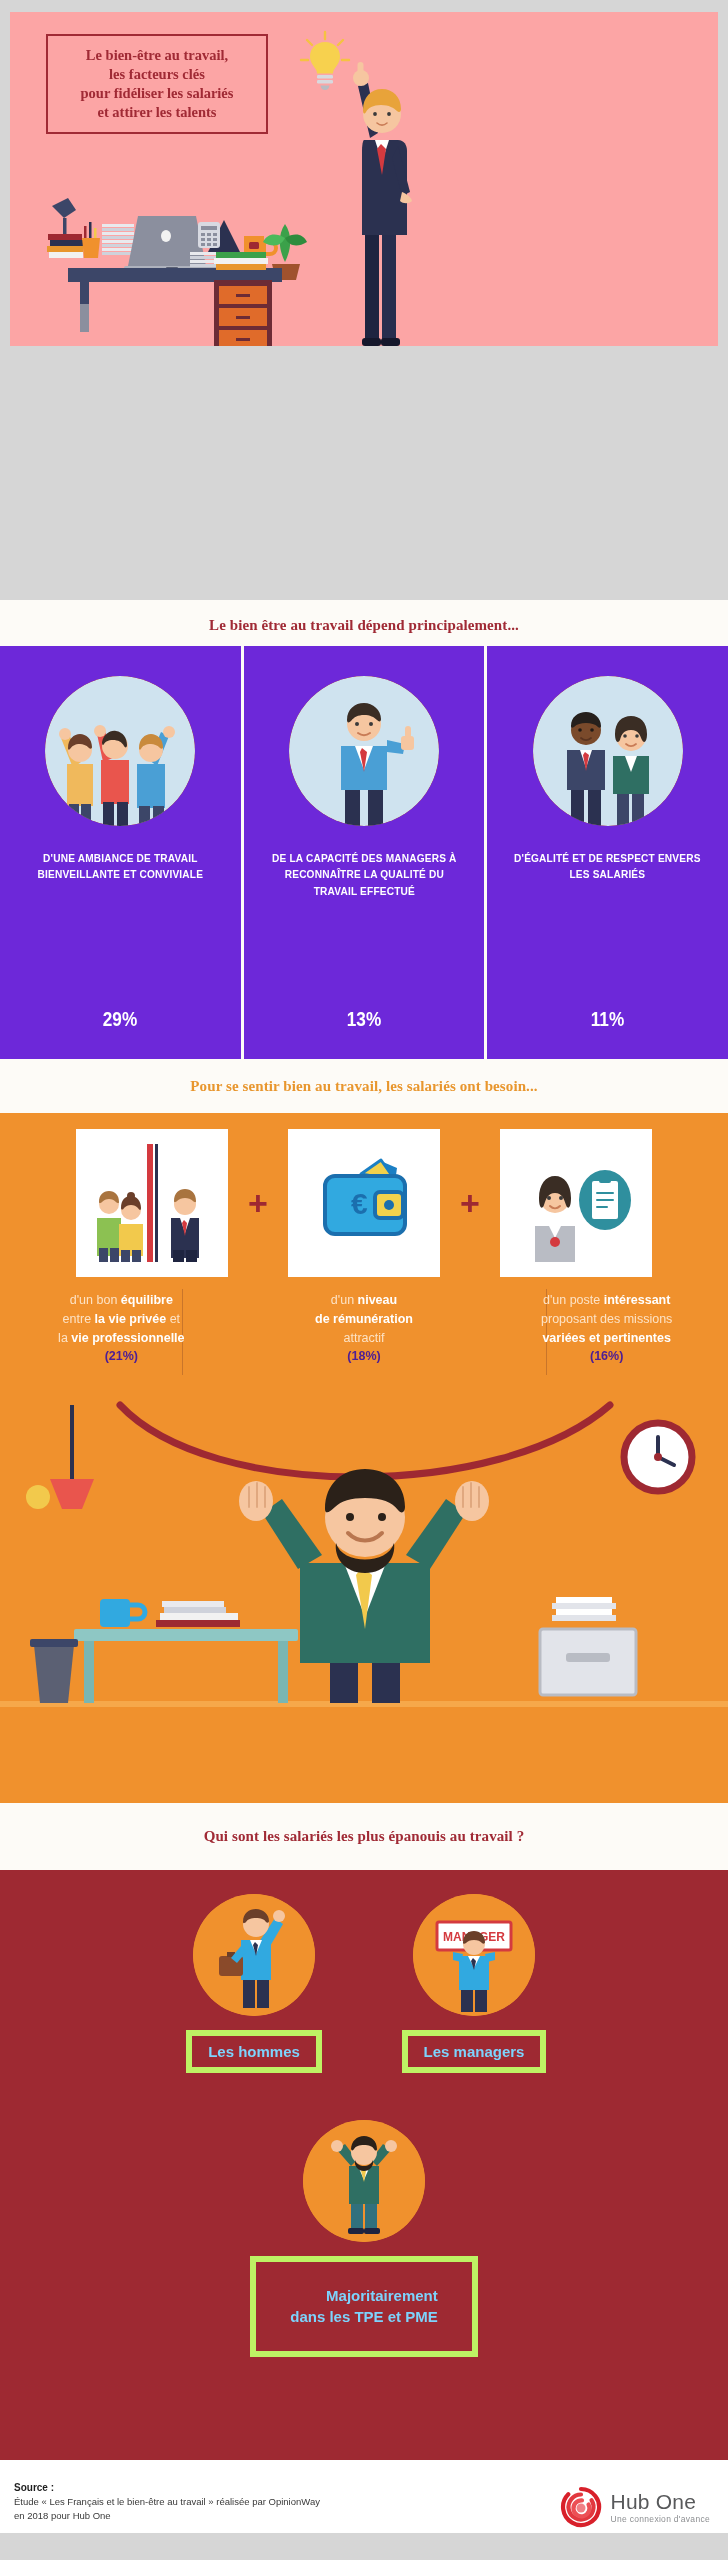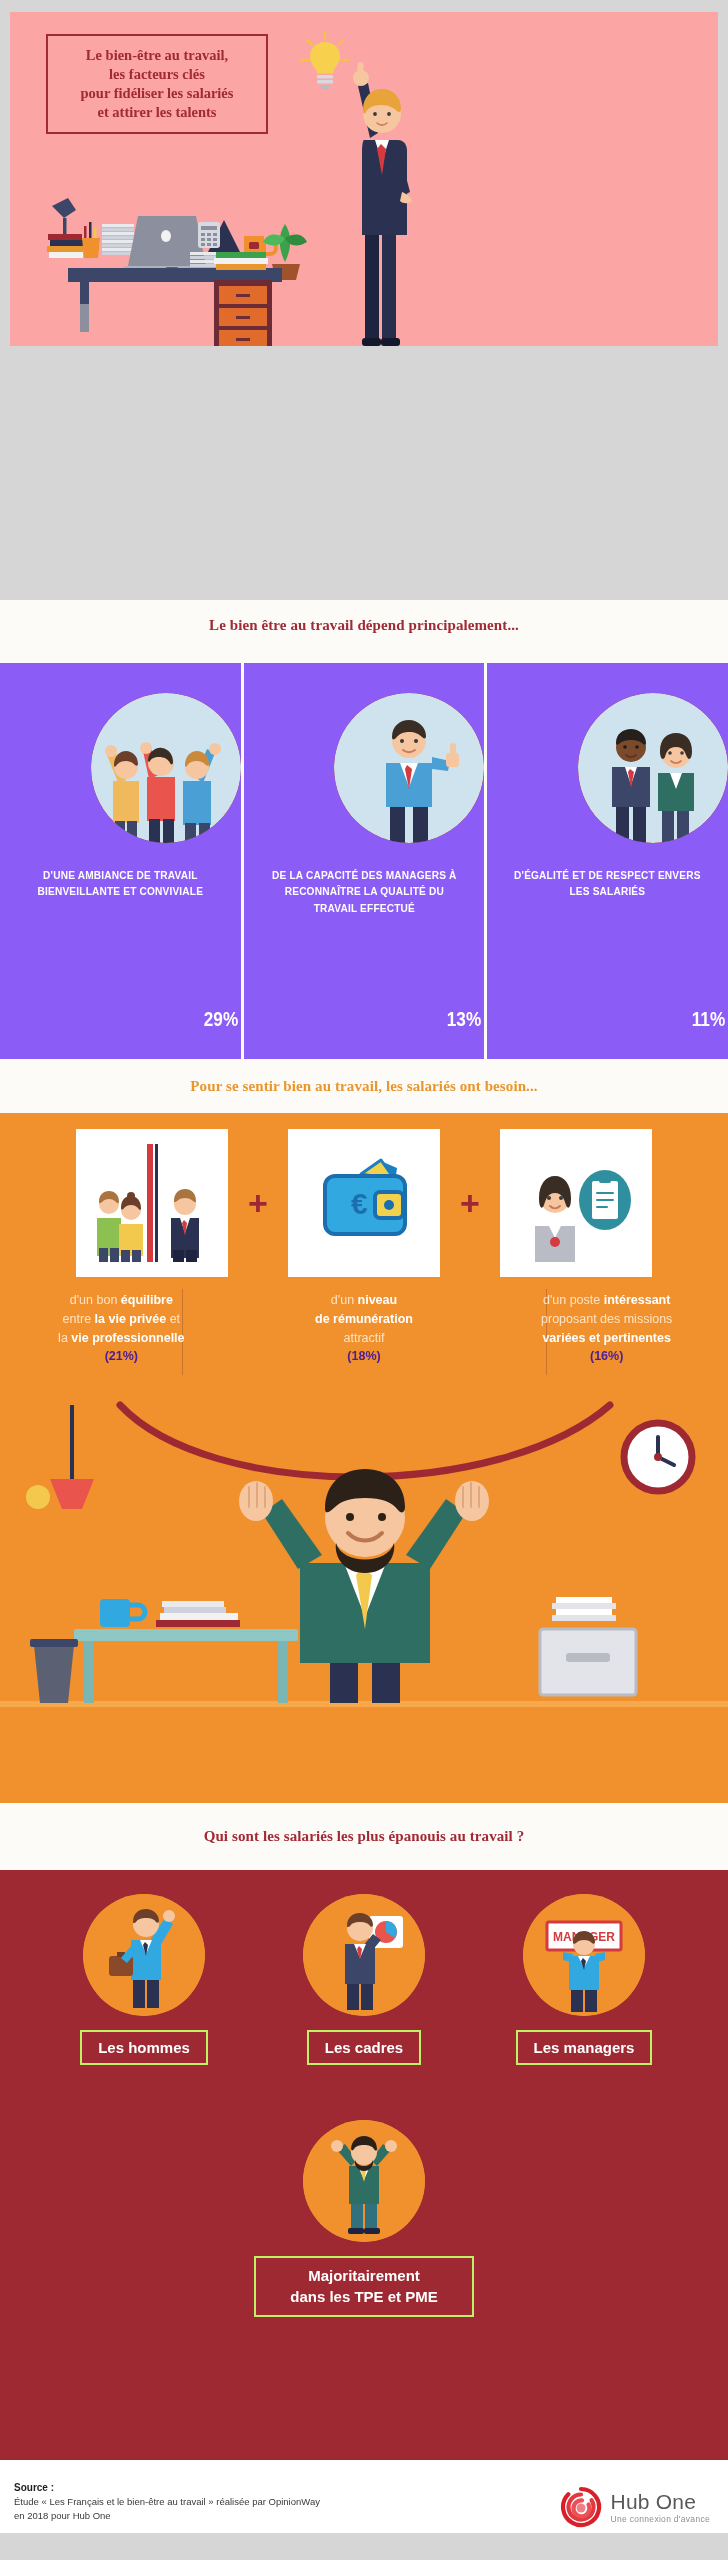--- a/index.html
+++ b/index.html
@@ -22,21 +22,21 @@
   .desk{position:absolute;left:28px;top:178px;width:270px;height:158px;}
 
   
   .band{position:absolute;left:0;width:728px;background:#fdfbf7;display:flex;align-items:center;justify-content:center;}
   .band .h{font-family:"Liberation Serif", serif;font-weight:700;font-size:15px;letter-spacing:.1px;}
   .h-red{color:#a02a35;}
   .h-orange{color:#e8962e;}
 
   
   .redrow{position:absolute;left:0;top:646px;width:728px;height:413px;background:#fdfbf7;display:flex;gap:3px;}
-  .redcell{flex:1;background:#8b5cf6;position:relative;display:flex;flex-direction:column;align-items:flex-end;margin-top:17px;}
+  .redcell{flex:1;background:#6d28d9;position:relative;display:flex;flex-direction:column;align-items:center;}
   .circ{width:150px;height:150px;border-radius:50%;background:#b23b44;margin-top:30px;position:relative;overflow:hidden;}
   .redcell .cap{color:#ffffff;font-size:11.5px;font-weight:700;text-transform:uppercase;text-align:center;
                 line-height:1.42;letter-spacing:.2px;margin-top:24px;padding:0 8px;
                 transform:scaleX(.88);transform-origin:center;}
   .redcell .pct{color:#ffffff;font-size:20px;font-weight:700;margin-top:auto;margin-bottom:28px;
                 transform:scaleX(.86);transform-origin:center;}
 
   
   .orange{position:absolute;left:0;top:1113px;width:728px;height:690px;background:#f0912d;overflow:hidden;}
   .ocards{position:absolute;left:0;top:10px;width:728px;height:160px;display:flex;align-items:center;justify-content:center;gap:0;}
@@ -46,24 +46,24 @@
   .otext{flex:1;text-align:center;color:#fde3c6;font-size:12.5px;line-height:1.5;padding:0 14px;box-sizing:border-box;}
   .otext b{color:#ffffff;font-weight:700;}
   .otext .p{color:#4c1d95;font-weight:700;display:block;}
   .sep{position:absolute;top:176px;width:1px;height:86px;background:#c9752a;}
 
   
   .bottom{position:absolute;left:0;top:1870px;width:728px;height:590px;background:#9e2932;}
   .brow{position:absolute;left:0;top:24px;width:728px;display:flex;justify-content:center;gap:44px;}
   .bitem{width:176px;display:flex;flex-direction:column;align-items:center;}
   .bcirc{width:122px;height:122px;border-radius:50%;background:#f0912d;position:relative;overflow:hidden;}
-  .blabel{margin-top:14px;border:2px solid #bef264;color:#ffffff;font-size:15px;font-weight:700;
+  .blabel{margin-top:14px;border:6px solid #bef264;color:#7dd3fc;font-size:15px;font-weight:700;
           padding:7px 16px;text-align:center;}
   .bsolo{position:absolute;left:0;top:250px;width:728px;display:flex;flex-direction:column;align-items:center;}
-  .bsolo .blabel{font-size:15px;line-height:1.38;padding:8px 34px;}
+  .bsolo .blabel{font-size:15px;line-height:1.38;padding:24px 34px;text-align:right;}
 
   
   .foot{position:absolute;left:0;top:2460px;width:728px;height:73px;background:#ffffff;}
   .foot .src{position:absolute;left:14px;top:20px;color:#3a3a3a;font-size:9.5px;line-height:1.5;}
   .foot .src .lbl{font-weight:700;color:#1f1f1f;font-size:10px;}
   .logo{position:absolute;right:18px;top:26px;display:flex;align-items:center;gap:9px;}
   .logo .txt{line-height:1;}
   .logo .name{font-size:21px;color:#58595b;letter-spacing:.2px;}
   .logo .tag{font-size:8.5px;color:#8d8f92;margin-top:3px;letter-spacing:.3px;}
 </style>
@@ -535,39 +535,20 @@
             <circle cx="63" cy="30" r="13" fill="#f6c6a0"></circle>
             <path d="M50 28c0-9 6-13 13-13s13 5 13 12c0 2-2 2-3 1-2-3-5-4-10-4s-8 1-10 4c-1 1-3 2-3 0z" fill="#6b3f2a"></path>
             <rect x="26" y="62" width="24" height="20" rx="3" fill="#8a4a2a"></rect>
             <rect x="34" y="58" width="8" height="5" fill="#6b3f2a"></rect>
             <path d="M48 52l-10 12 6 5 10-12z" fill="#31a9e0"></path>
           </svg>
         </div>
         <div class="blabel">Les hommes</div>
       </div>
 
-      <div class="bitem">
-        <div class="bcirc">
-          <svg viewBox="0 0 122 122" width="122" height="122">
-            <circle cx="61" cy="61" r="61" fill="#f0912d"></circle>
-            <rect x="66" y="22" width="34" height="32" rx="3" fill="#ffffff"></rect>
-            <circle cx="83" cy="38" r="11" fill="#e9554d"></circle>
-            <path d="M83 38V27a11 11 0 0 1 9 17z" fill="#31a9e0"></path>
-            <path d="M60 52 L70 40 l8 6 -10 12z" fill="#3c4668"></path>
-            <rect x="42" y="50" width="30" height="40" fill="#3c4668"></rect>
-            <path d="M51 50h12l-6 14z" fill="#ffffff"></path>
-            <path d="M56 52l3 3-2 11-3-11z" fill="#d43a3f"></path>
-            <rect x="44" y="90" width="12" height="26" fill="#2b3150"></rect>
-            <rect x="58" y="90" width="12" height="26" fill="#2b3150"></rect>
-            <circle cx="57" cy="34" r="13" fill="#f6c6a0"></circle>
-            <path d="M44 32c0-9 6-13 13-13s13 5 13 12c0 2-2 2-3 1-2-3-5-4-10-4s-8 1-10 4c-1 1-3 2-3 0z" fill="#6b3f2a"></path>
-          </svg>
-        </div>
-        <div class="blabel">Les cadres</div>
-      </div>
 
       <div class="bitem">
         <div class="bcirc">
           <svg viewBox="0 0 122 122" width="122" height="122">
             <circle cx="61" cy="61" r="61" fill="#f0912d"></circle>
             <rect x="24" y="28" width="74" height="28" rx="2" fill="#ffffff" stroke="#d43a3f" stroke-width="3"></rect>
             <text x="61" y="47" text-anchor="middle" font-family="Liberation Sans, sans-serif" font-size="12" font-weight="700" fill="#d43a3f">MANAGER</text>
             <rect x="46" y="62" width="30" height="34" fill="#31a9e0"></rect>
             <path d="M55 62h12l-6 12z" fill="#ffffff"></path>
             <path d="M60 64l3 3-2 9-3-9z" fill="#2b3150"></path>

